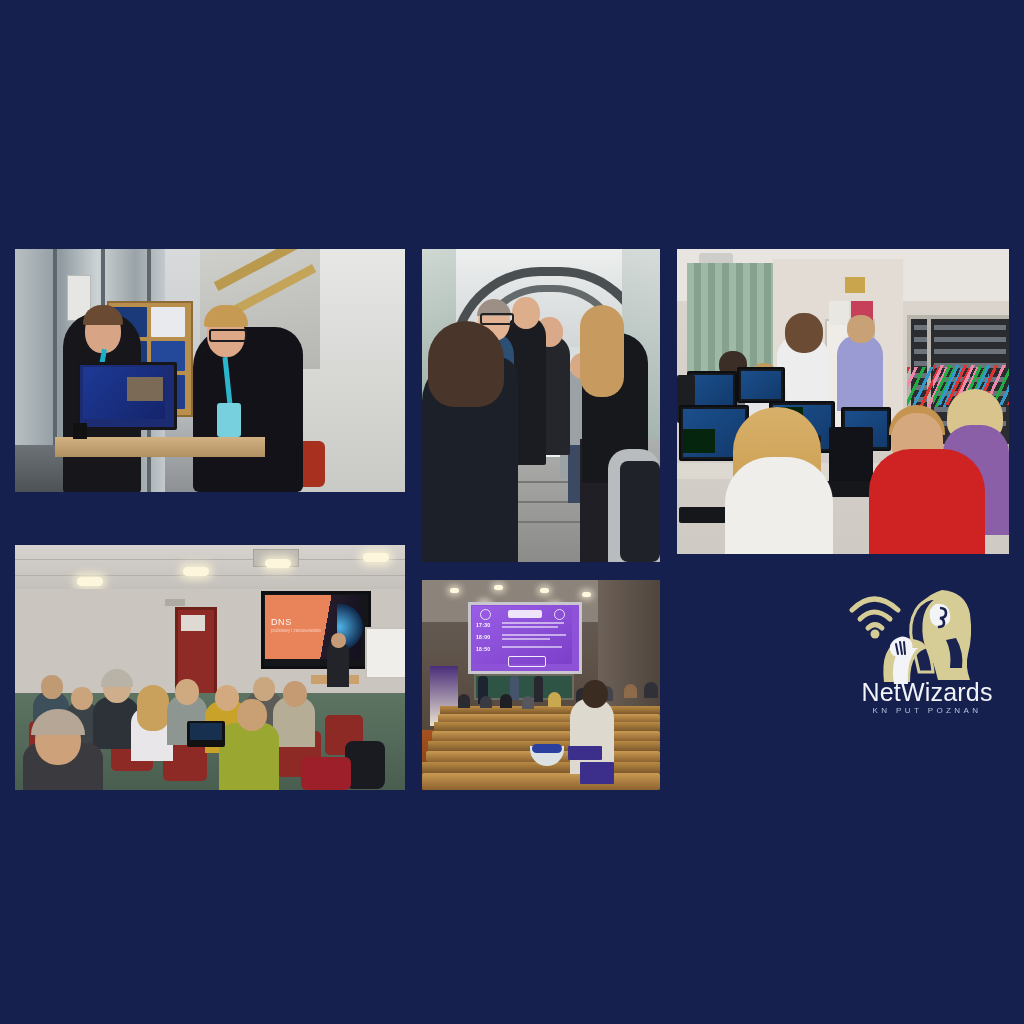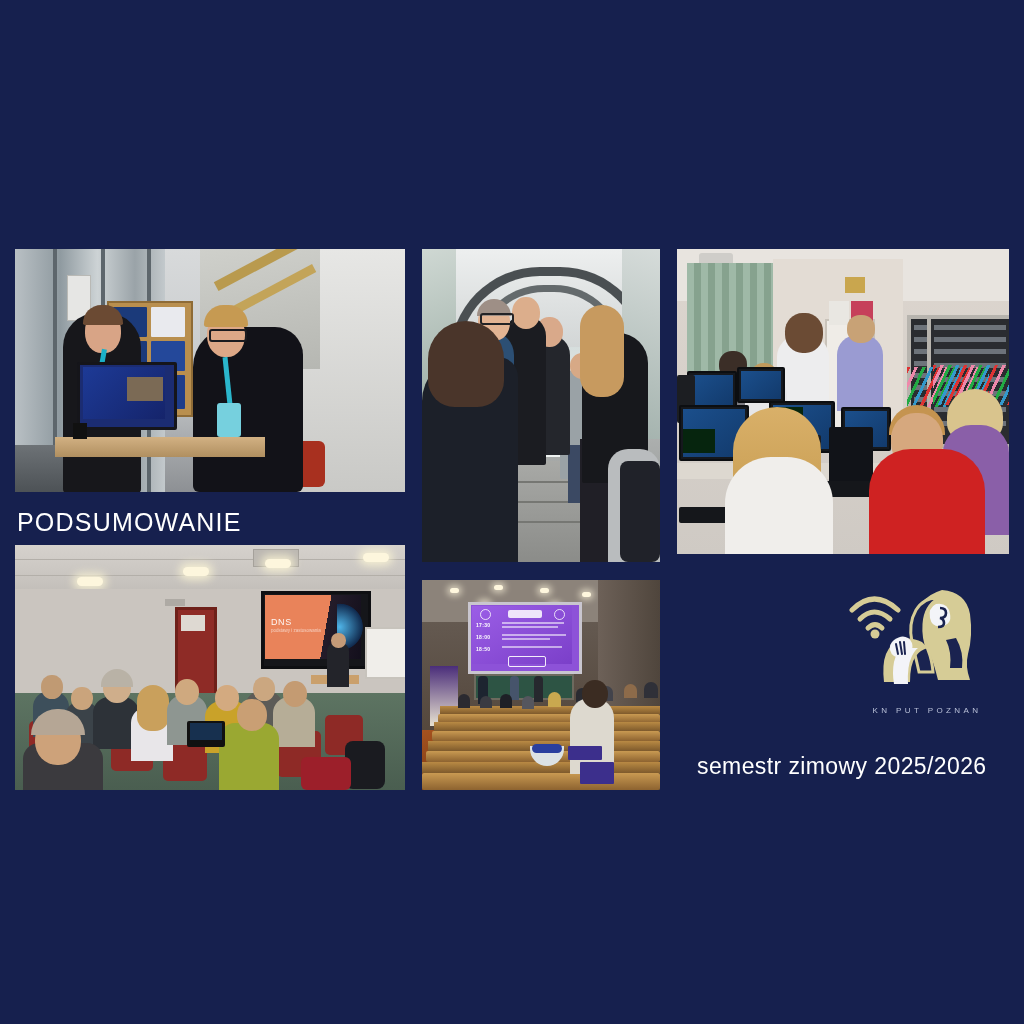--- a/index.html
+++ b/index.html
@@ -460,23 +460,20 @@
       <div class="lay ppl" style="left:148px;top:118px;width:44px;height:76px;background:#ddd9cf;border-radius:20px 20px 0 0;"></div>
       <div class="lay ppl" style="left:160px;top:100px;width:26px;height:28px;background:#3b2c22;border-radius:48%;"></div>
 
       <div class="lay bowl"></div>
       <div class="lay bowlIn"></div>
       <div class="lay flyer" style="left:146px;top:166px;width:34px;height:14px;"></div>
       <div class="lay flyer" style="left:158px;top:182px;width:34px;height:22px;"></div>
     </div>
   </div>
 
-  <div id="pods">
-    <span>PODSUMOWANIE</span>
-  </div>
 
   <div id="logo">
     <div id="logoMark">
       <svg viewBox="0 0 178 98" width="178" height="98" aria-hidden="true">
 
         <g fill="none" stroke="#d6cc96" stroke-width="5" stroke-linecap="round">
           <path d="M14 24 q22 -22 46 0"></path>
           <path d="M22 33 q14 -14 30 0"></path>
           <path d="M30 42 q7 -7 14 0"></path>
         </g>
@@ -494,18 +491,18 @@
         <path d="M56 54 q8 -6 14 -2 q6 4 4 12 q-2 8 -10 8 q-10 0 -12 -8 q-1 -6 4 -10 z" fill="#f3f4f8"></path>
         <g stroke="#1a2350" stroke-width="2" stroke-linecap="round">
           <path d="M58 58 l2 10"></path>
             <path d="M62 56 l2 12"></path>
             <path d="M66 56 l1 12"></path>
         </g>
 
         <path d="M118 52 q8 14 6 30 l-12 0 q2 -16 -4 -28 z" fill="#1a2350"></path>
       </svg>
     </div>
+    <div id="logoName">NetWizards</div>
     <div id="logoSub">KN PUT POZNAN</div>
   </div>
 
-  <div id="sem">semestr zimowy 2025/2026</div>
 
 </div>
 
 </body></html>

